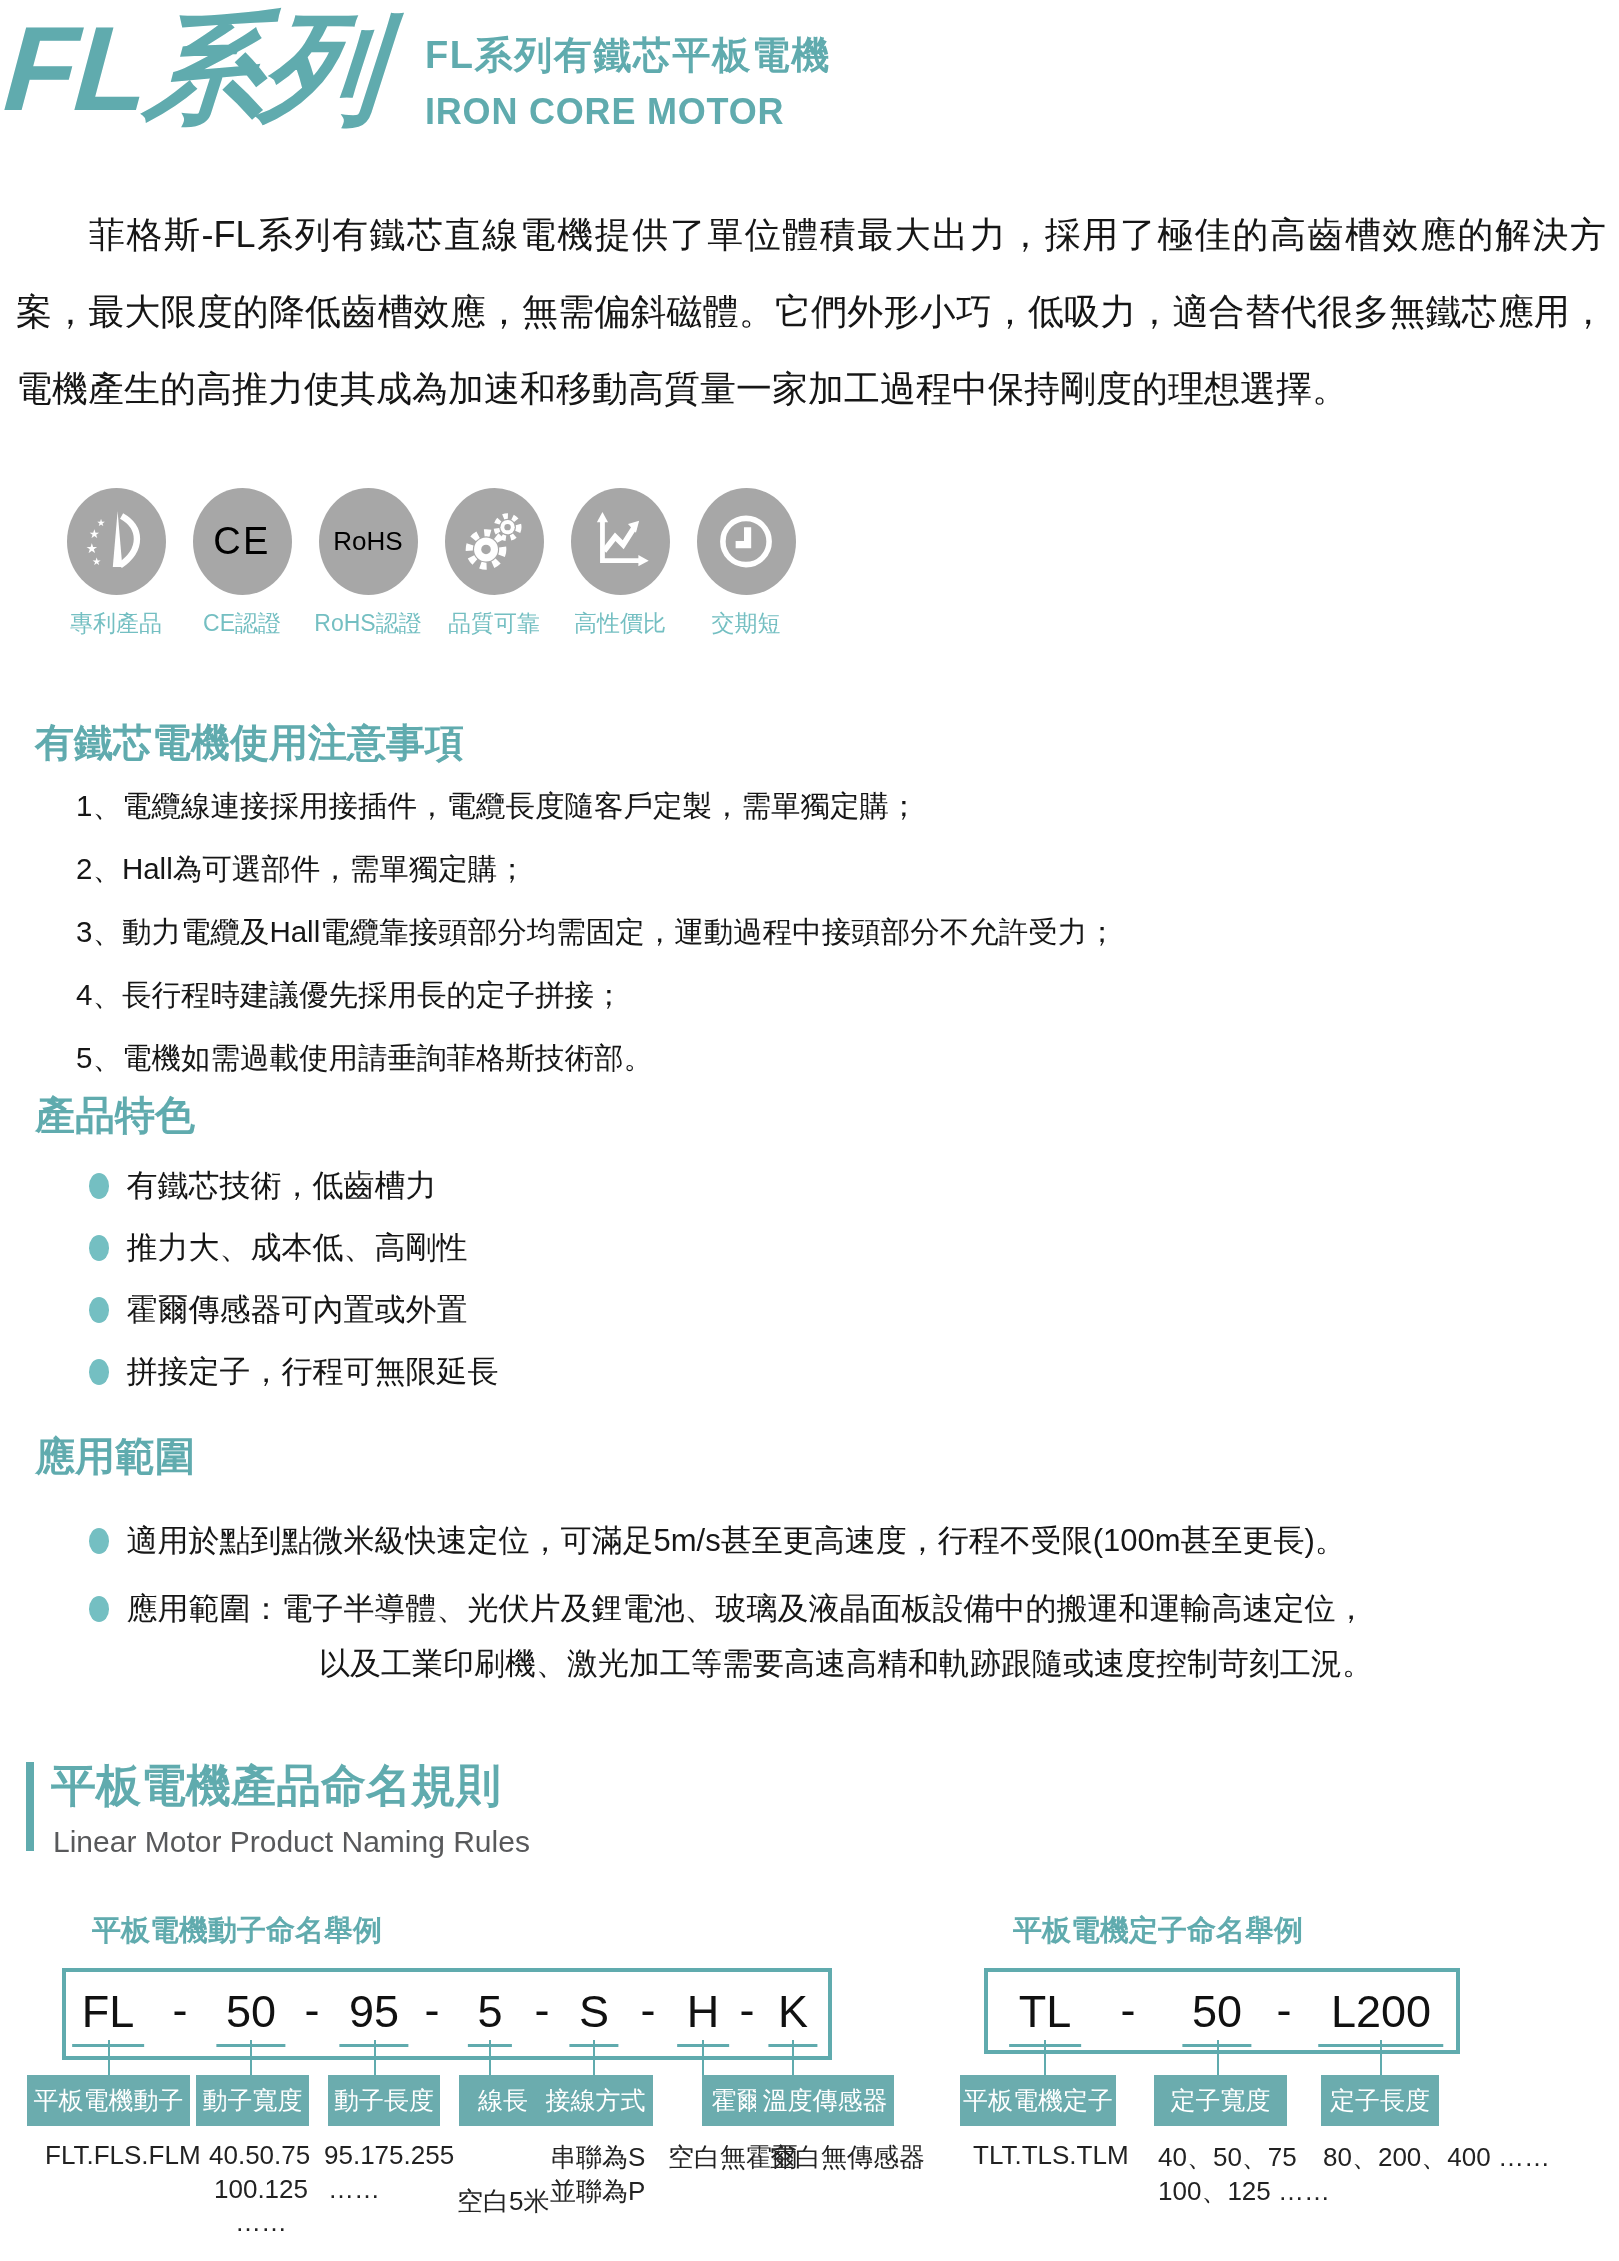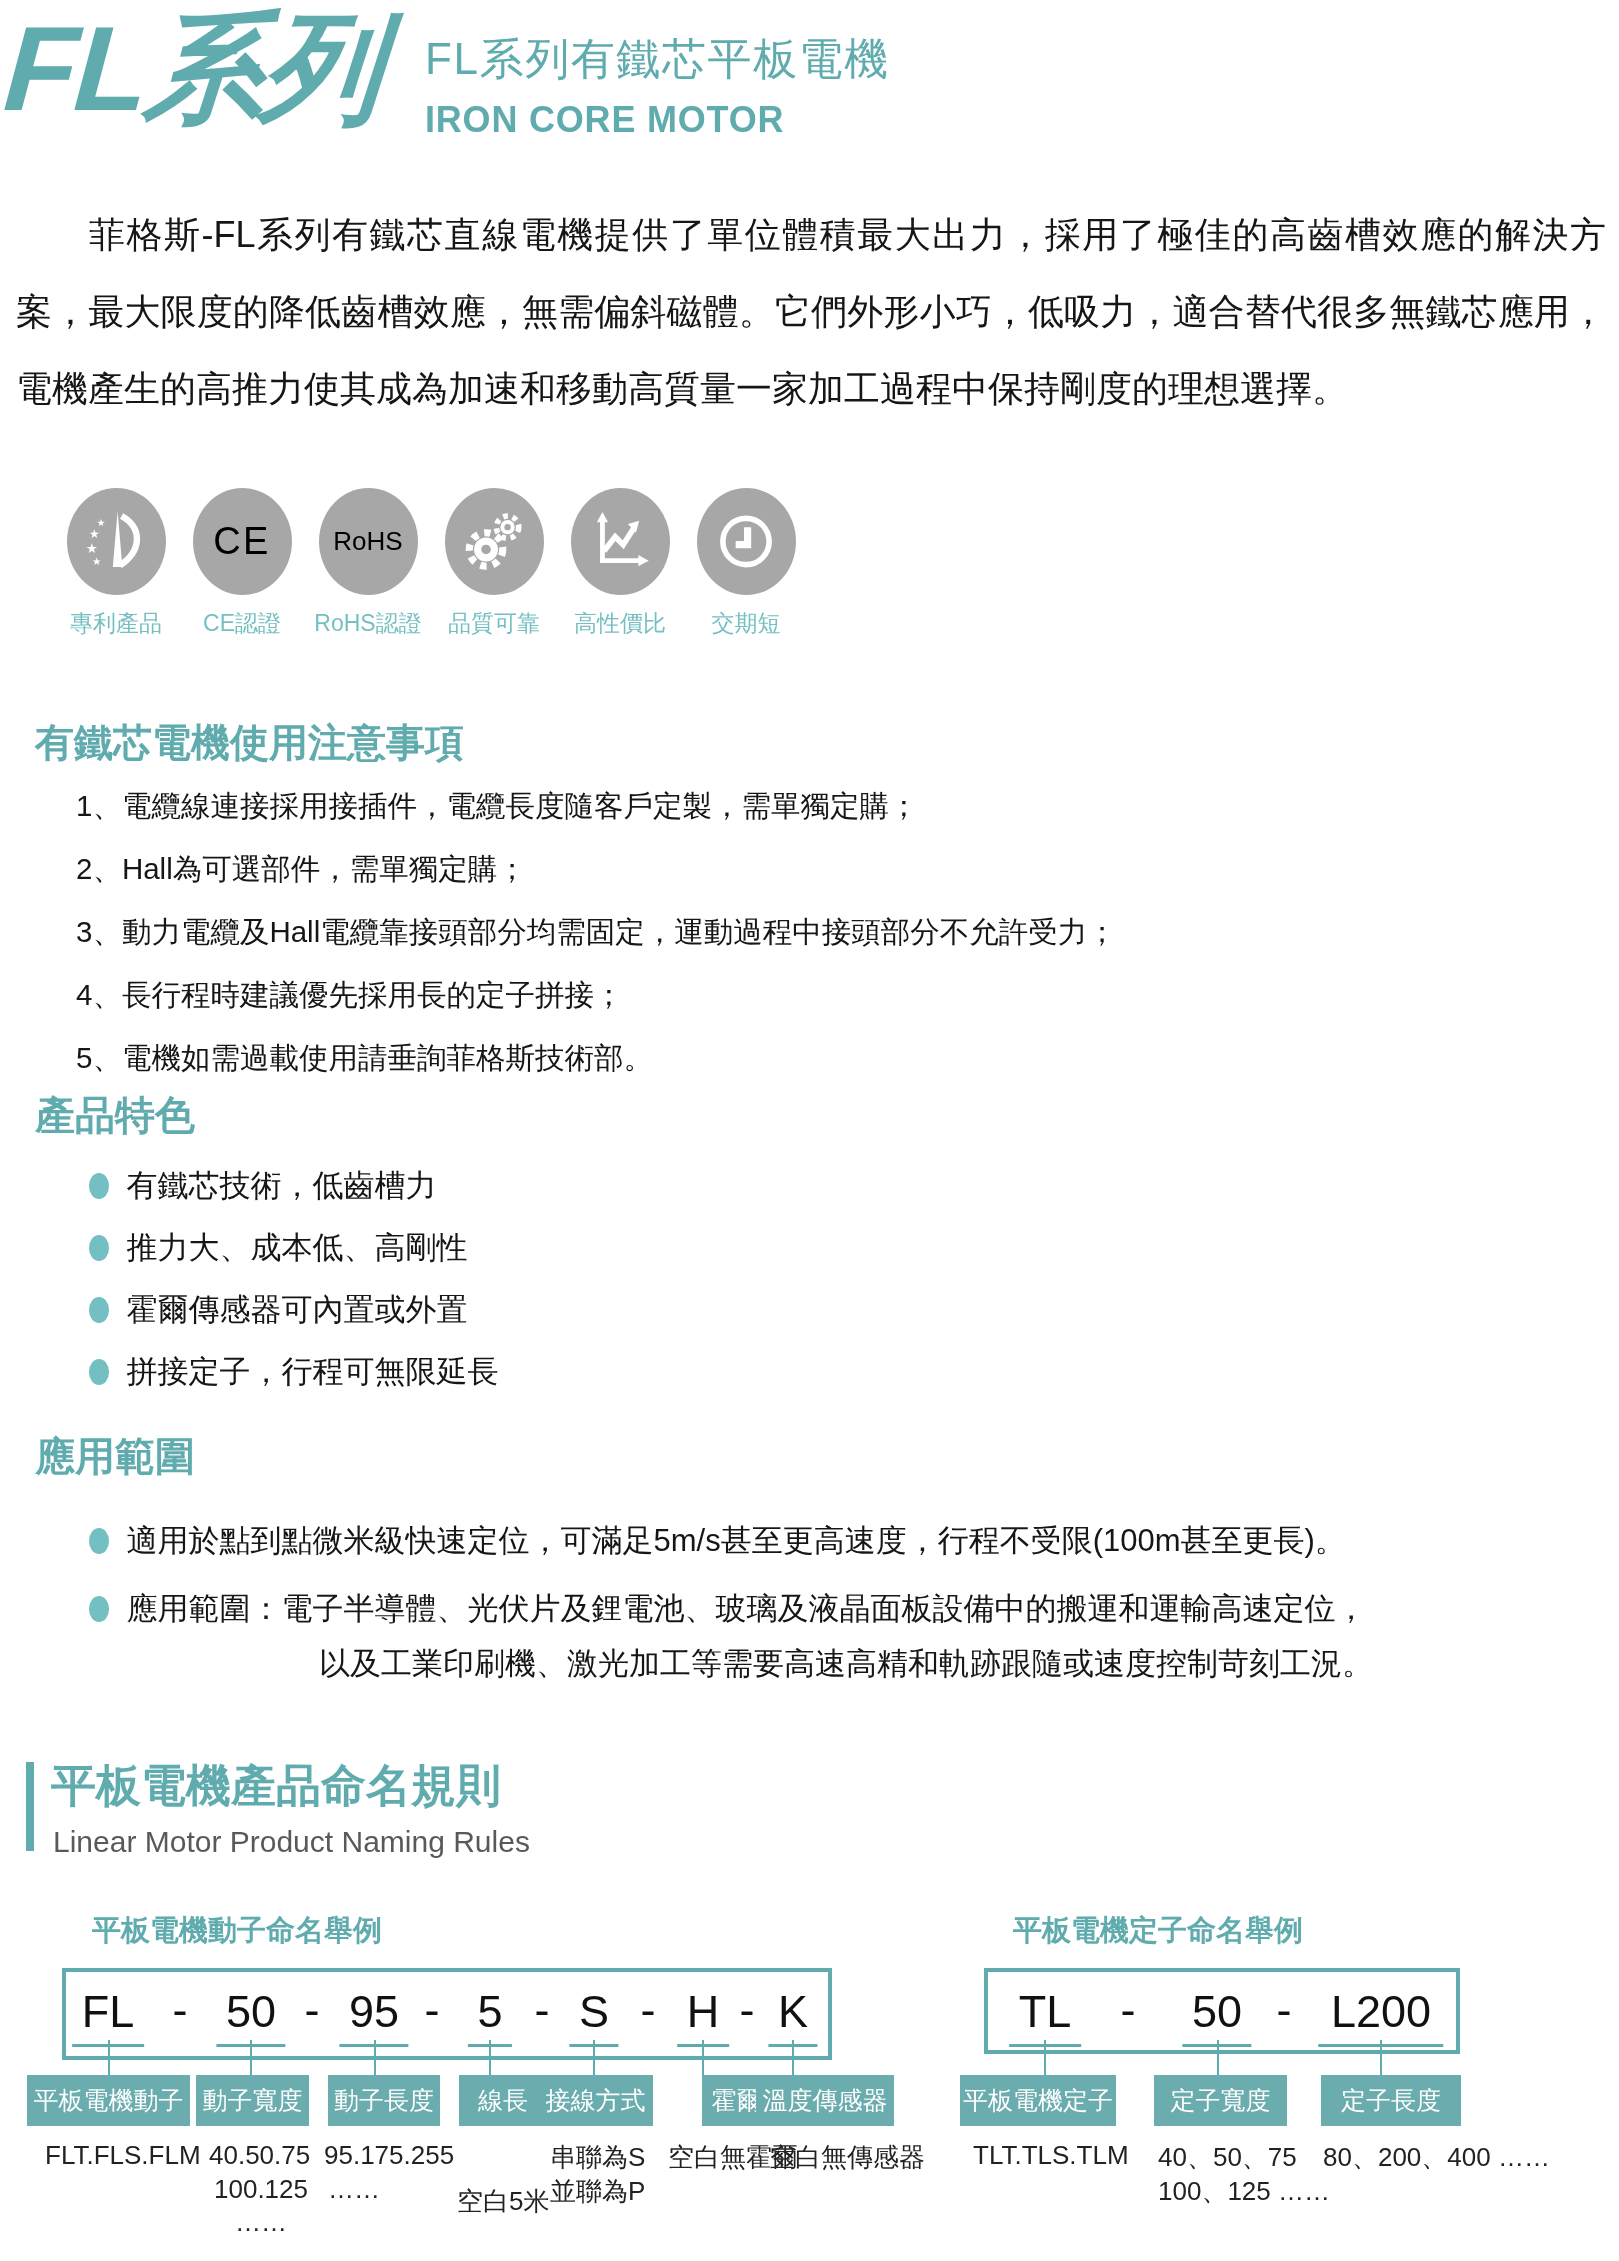--- a/index.html
+++ b/index.html
@@ -11,21 +11,21 @@
     --subtitle-grey:#58595B;
   }
   html,body{margin:0;padding:0;background:#fff;}
   body{font-family:"Liberation Sans","DejaVu Sans",sans-serif;color:var(--text);}
   .page{position:relative;width:1619px;height:2261px;background:#fff;overflow:hidden;}
 
   
   .big-title{position:absolute;left:4.8px;top:-11px;font-size:120px;font-weight:bold;font-style:italic;
     color:var(--accent);letter-spacing:-3.2px;transform:skewX(-4deg);white-space:nowrap;}
   .subtitle-block{position:absolute;left:425px;top:30px;color:var(--accent);}
-  .subtitle-zh{font-size:44px;font-weight:normal;letter-spacing:1.6px;white-space:nowrap;}
+  .subtitle-zh{font-size:38px;font-weight:bold;letter-spacing:1.6px;white-space:nowrap;}
   .subtitle-en{font-size:36px;font-weight:bold;margin-top:9.6px;letter-spacing:0.8px;white-space:nowrap;}
 
   
   .intro{position:absolute;left:16px;top:196px;width:1590px;font-size:36px;line-height:77px;
     text-align:justify;text-indent:73px;color:var(--text);}
 
   
   .badges{position:absolute;left:53px;top:488px;display:flex;}
   .badge{width:126px;display:flex;flex-direction:column;align-items:center;}
   .badge-circle{width:99px;height:107px;border-radius:50%;background:var(--icon-grey);
@@ -232,21 +232,21 @@
   <span class="tok" style="left:1217px;">50</span>
   <span class="dash" style="left:1284px;">-</span>
   <span class="tok" style="left:1381px;padding:0 12.7px 6.4px;">L200</span>
 
   <span class="conn" style="left:1044px;"></span>
   <span class="conn" style="left:1217px;"></span>
   <span class="conn" style="left:1380px;"></span>
 
   <div class="lbox" style="left:960px;width:156px;">平板電機定子</div>
   <div class="lbox" style="left:1154px;width:133px;">定子寬度</div>
-  <div class="lbox" style="left:1321px;width:140px;">定子長度</div>
+  <div class="lbox" style="left:1321px;width:118px;">定子長度</div>
 
   <span class="val" style="left:973px;top:2140px;">TLT.TLS.TLM</span>
   <span class="val" style="left:1158px;top:2140px;">40、50、75</span>
   <span class="val" style="left:1158px;top:2174px;">100、125 ……</span>
   <span class="val" style="left:1323px;top:2140px;">80、200、400 ……</span>
 
 </div>
 
 
 </body></html>

